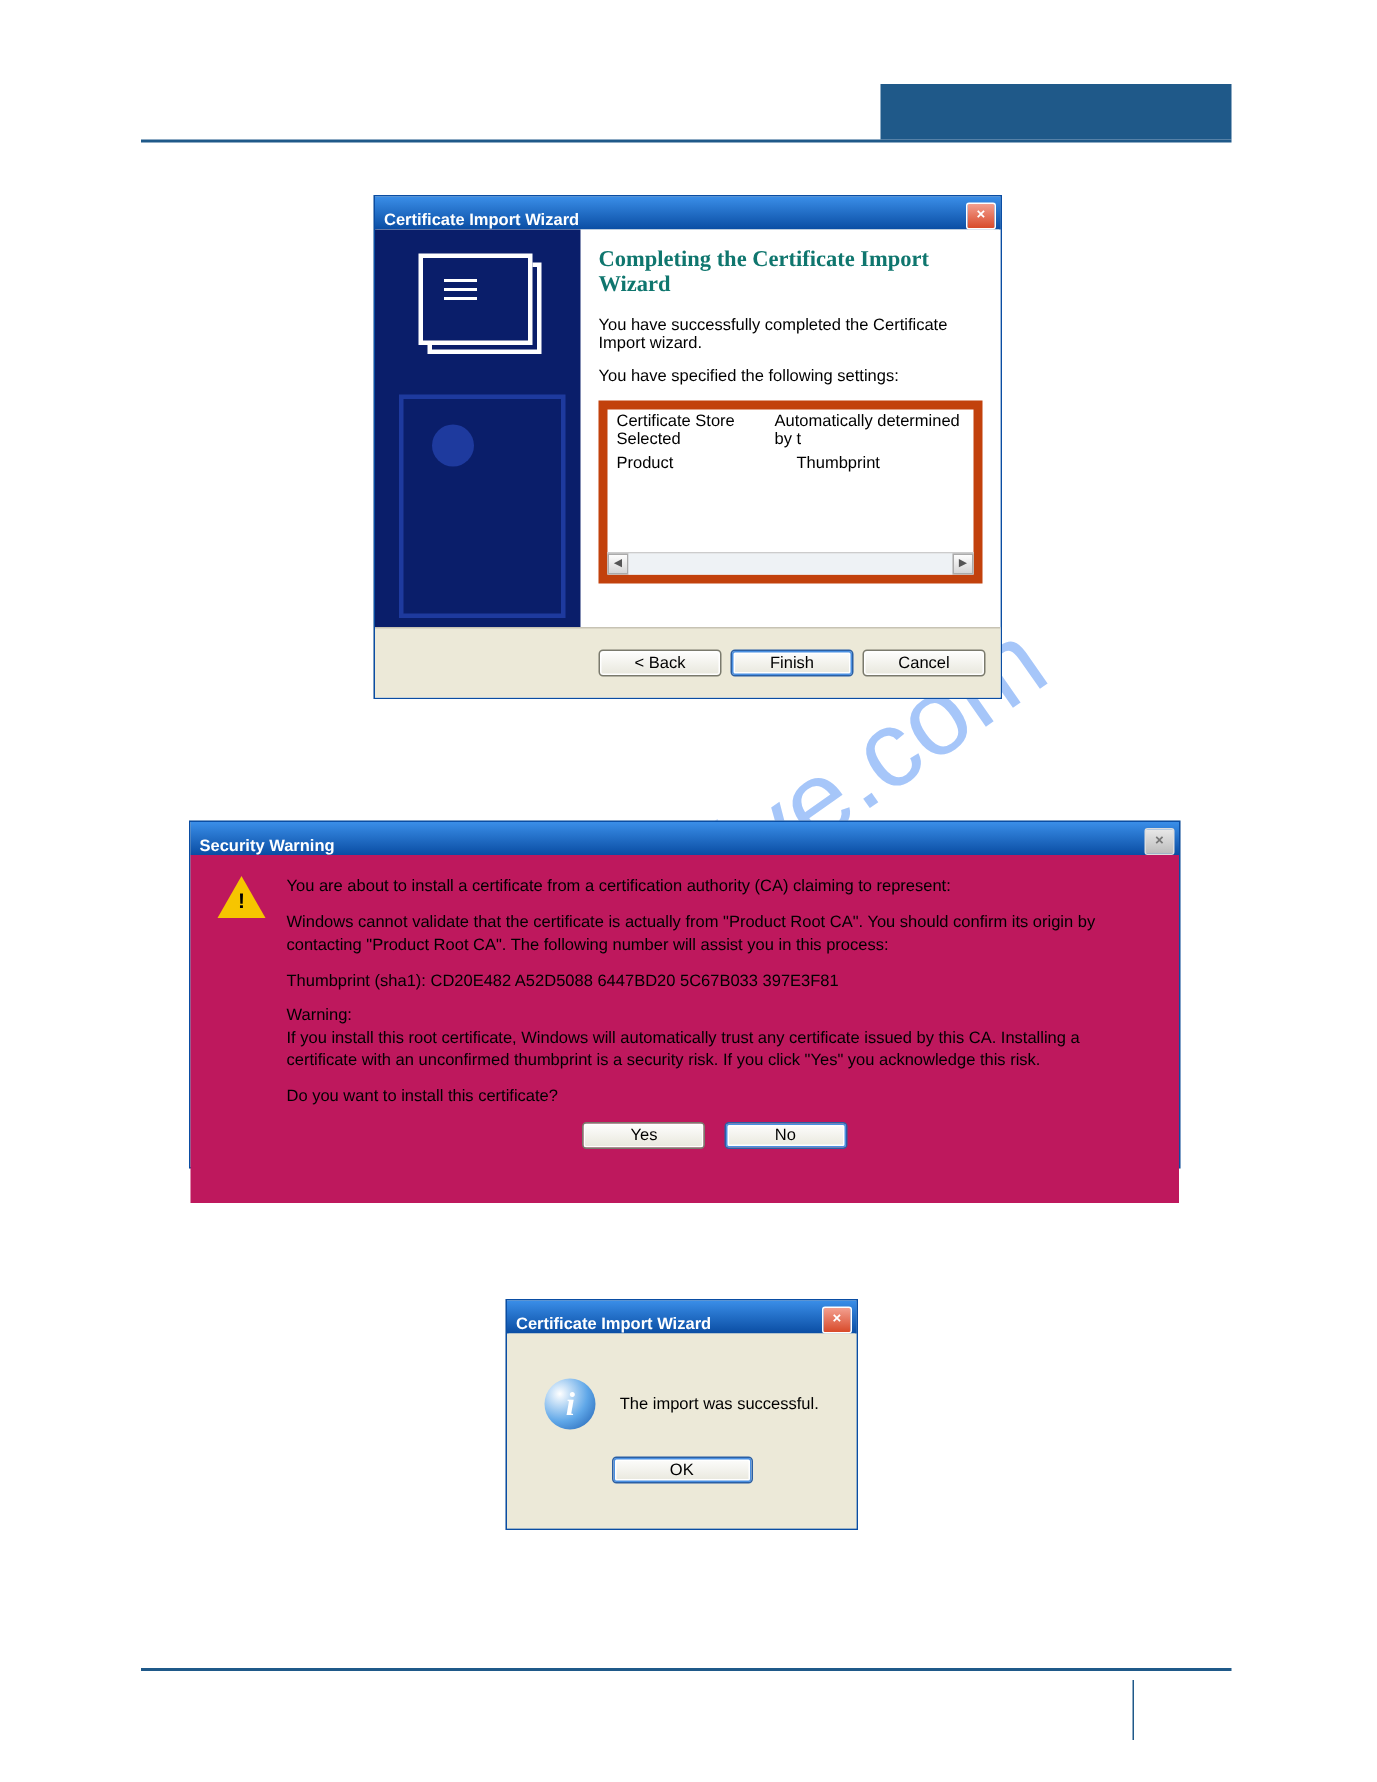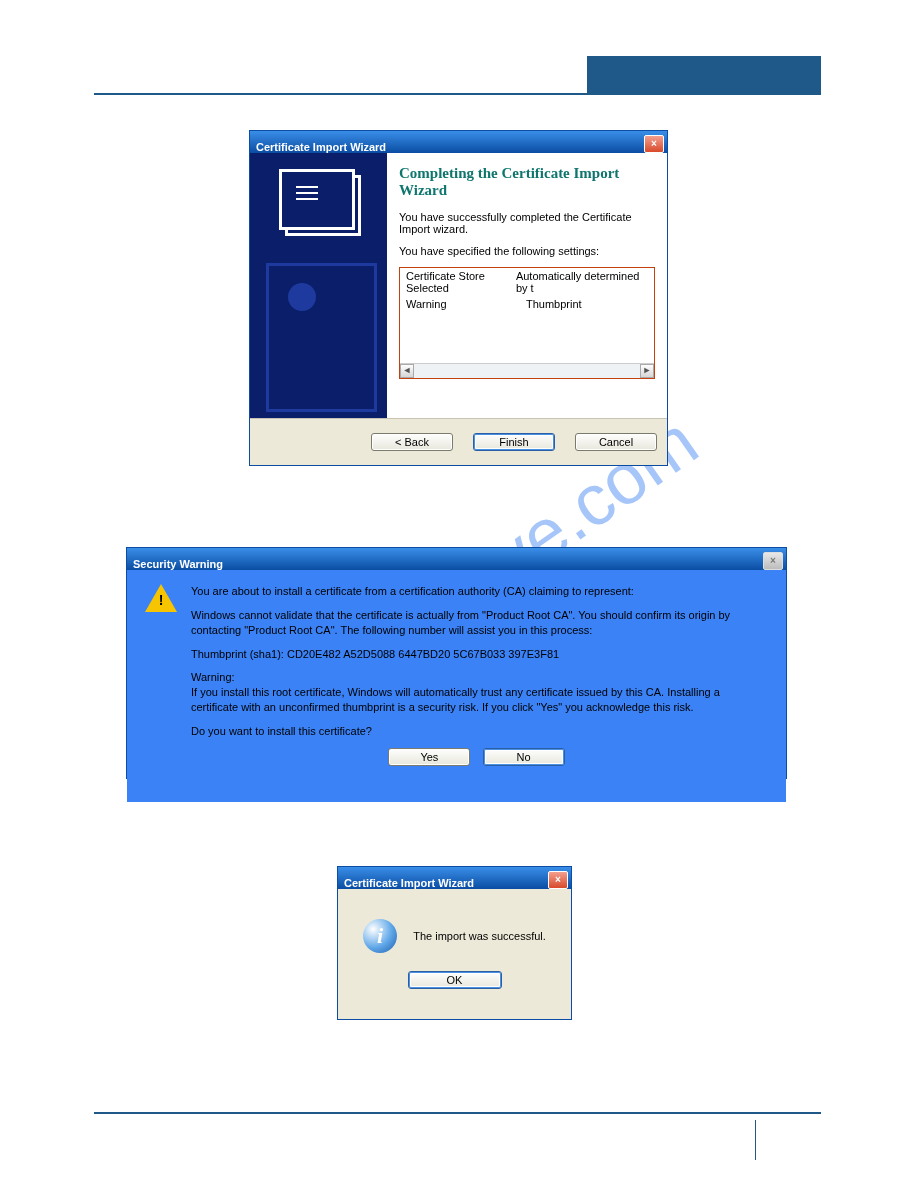--- a/index.html
+++ b/index.html
@@ -24,31 +24,31 @@
 .wiz-body{position:relative;height:calc(100% - 22px);background:#fff}
 .wiz-side{position:absolute;top:0;left:0;width:137px;height:271px;background:#0a1e6a}
 .wiz-side .dec1{position:absolute;top:22px;left:35px;width:70px;height:55px;border:3px solid #fff}
 .wiz-side .dec1::before{content:"";position:absolute;top:-9px;left:-9px;width:70px;height:55px;border:3px solid #fff;background:#0a1e6a}
 .wiz-side .dec1 .stripe{position:absolute;top:8px;left:8px;width:22px;height:2px;background:#fff;box-shadow:0 6px 0 #fff,0 12px 0 #fff}
 .wiz-side .dec2{position:absolute;top:110px;left:16px;width:105px;height:143px;border:3px solid #1e3a9e}
 .wiz-side .dec3{position:absolute;top:130px;left:38px;width:28px;height:28px;border-radius:50%;background:#1e3a9e}
 .wiz-content{position:absolute;top:0;left:137px;right:0;bottom:52px;padding:12px 12px 0 12px}
 .wiz-h{font:bold 15px Tahoma;color:#0f766e;margin-bottom:12px}
 .wiz-p{font-size:11px;margin-bottom:10px}
-.listpane{border:1px solid #c2410c;background:#fff;height:110px;position:relative}
+.listpane{border:6px solid #c2410c;background:#fff;height:110px;position:relative}
 .listpane .row{display:flex;padding:2px 6px;font-size:11px}
 .listpane .c1{width:120px}
 .listpane .scroll-h{position:absolute;bottom:0;left:0;right:0;height:14px;background:#e8e8e8;border-top:1px solid #ccc;display:flex}
 .listpane .scroll-h .arrow{width:14px;height:100%;background:linear-gradient(#fdfdfd,#d6d6d6);border:1px solid #aaa;box-sizing:border-box;text-align:center;font-size:9px;line-height:10px;color:#555;cursor:pointer}
 .listpane .scroll-h .track{flex:1;background:#eef2f5}
-.wiz-footer{position:absolute;bottom:0;left:0;right:0;height:46px;background:#ece9d8;border-top:1px solid #c7c3b4;display:flex;justify-content:flex-end;align-items:center;gap:20px;padding-right:10px}
+.wiz-footer{position:absolute;bottom:0;left:0;right:0;height:46px;background:#ece9d8;border-top:1px solid #c7c3b4;display:flex;justify-content:flex-end;align-items:center;gap:6px;padding-right:10px}
 
 
 .sec{top:547px;left:126px;width:659px;height:230px}
-.sec-body{position:relative;height:calc(100% - 22px);background:#3b82f6;padding:14px 24px 10px 64px}
+.sec-body{position:relative;height:calc(100% - 22px);background:#be185d;padding:14px 24px 10px 64px}
 .warn-icon{position:absolute;top:14px;left:18px;width:0;height:0;border-left:16px solid transparent;border-right:16px solid transparent;border-bottom:28px solid #f6c500}
 .warn-icon::after{content:"!";position:absolute;top:8px;left:-4px;width:8px;text-align:center;font:bold 14px Arial;color:#000}
 .sec-body p{margin:0 0 9px 0;font-size:11px;line-height:1.35}
 .sec-btns{text-align:center;margin-top:8px}
 
 
 .info{top:866px;left:337px;width:233px;height:152px}
 .info-body{height:calc(100% - 22px);background:#ece9d8;display:flex;flex-direction:column;align-items:center;justify-content:center;gap:18px}
 .info-row{display:flex;align-items:center;gap:16px}
 .info-icon{width:34px;height:34px;border-radius:50%;background:radial-gradient(circle at 30% 30%,#fff,#5fa7e8 55%,#1b5aad);display:flex;align-items:center;justify-content:center;color:#fff;font:bold italic 22px Georgia}
@@ -79,21 +79,21 @@
       <div class="wiz-content">
         <div class="wiz-h">Completing the Certificate Import Wizard</div>
         <div class="wiz-p">You have successfully completed the Certificate Import wizard.</div>
         <div class="wiz-p">You have specified the following settings:</div>
         <div class="listpane">
           <div class="row">
             <span class="c1">Certificate Store Selected</span>
             <span>Automatically determined by t</span>
           </div>
           <div class="row">
-            <span class="c1">Warning</span>
+            <span class="c1">Product</span>
             <span>Thumbprint</span>
           </div>
           <div class="scroll-h">
             <span class="arrow">◄</span>
             <span class="track"></span>
             <span class="arrow">►</span>
           </div>
         </div>
       </div>
       <div class="wiz-footer">

